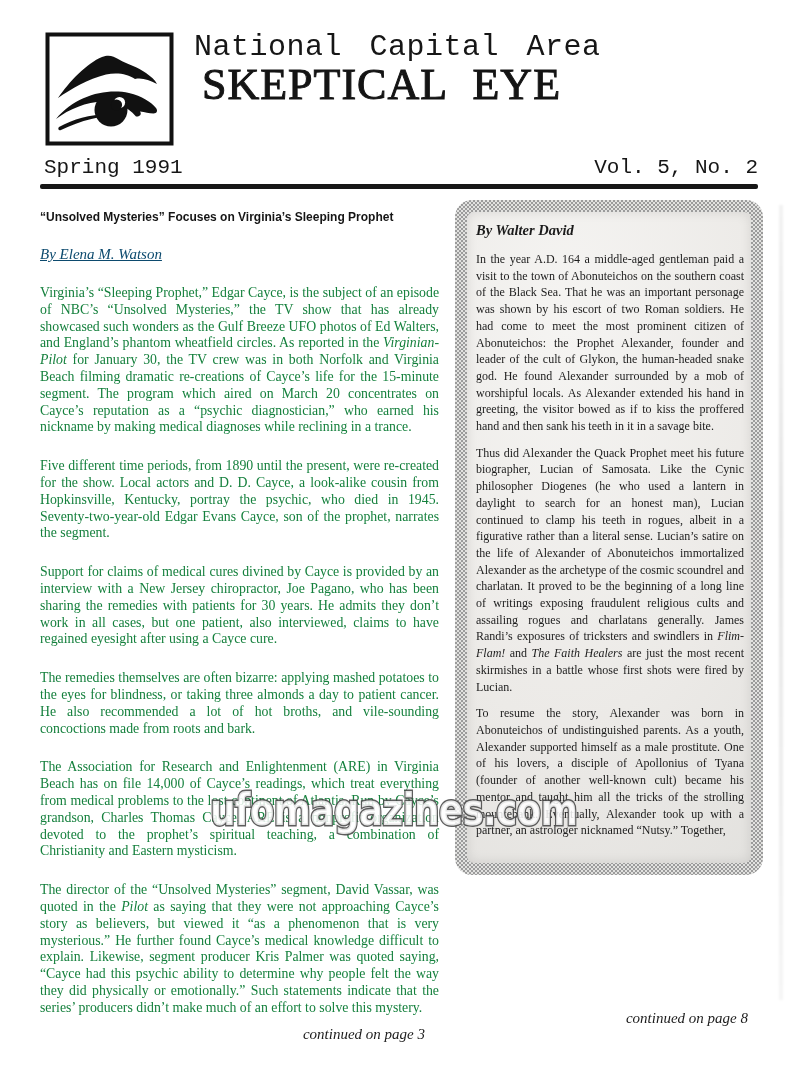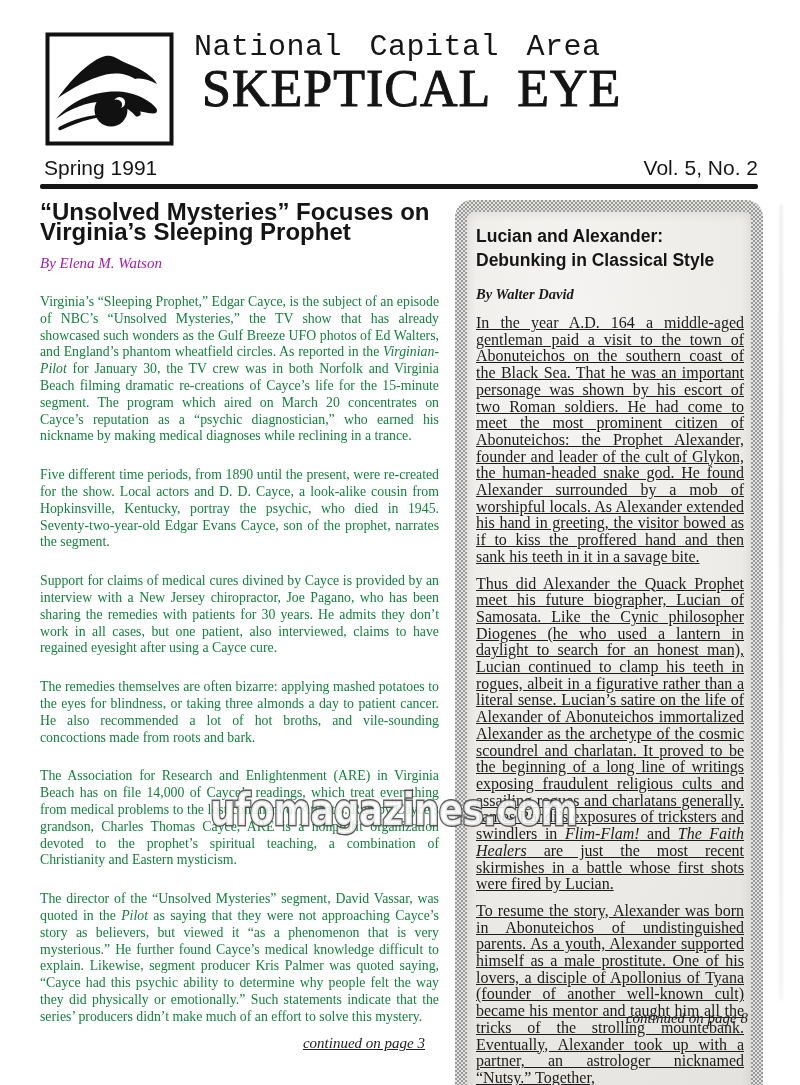--- a/index.html
+++ b/index.html
@@ -23,53 +23,53 @@
   }
   .kicker{
     position:absolute;left:194px;top:30px;
     font-family:Liberation Mono, monospace;
     font-size:30px;letter-spacing:.5px;word-spacing:9px;color:#161616;
     white-space:nowrap;
   }
   .masthead-title{
     position:absolute;left:202px;top:62px;
     font-family:"Liberation Serif", serif;
-    font-size:52px;line-height:1.05;letter-spacing:1px;word-spacing:14px;
+    font-size:44px;line-height:1.05;letter-spacing:1px;word-spacing:14px;
     color:#141414;-webkit-text-stroke:1px #141414;
     white-space:nowrap;
   }
   .issue-row{
     position:absolute;left:44px;top:156px;width:714px;
     display:flex;justify-content:space-between;align-items:baseline;
-    font-family:Liberation Sans, sans-serif;font-size:21px;color:#161616;
+    font-family:Liberation Mono, monospace;font-size:21px;color:#161616;
   }
   .header-rule{
     position:absolute;left:40px;top:184px;width:718px;height:5px;
     background:#161616;border-radius:2px;
   }
   
   .left-article{
     position:absolute;left:40px;top:202px;width:399px;
   }
   .article-title{
     font-family:"Liberation Sans", sans-serif;
-    font-size:24px;font-weight:bold;line-height:20px;color:#151515;
+    font-size:12px;font-weight:bold;line-height:31px;color:#151515;
     margin-bottom:13px;
   }
   .byline{
-    font-style:italic;font-size:15px;margin-bottom:12px;color:#a21caf;
+    font-style:italic;font-size:15px;margin-bottom:12px;color:#0c4a6e;text-decoration:underline;
   }
   .body-copy p{
     font-size:13.8px;line-height:16.8px;text-align:justify;
     margin-bottom:10px;color:#15803d;margin-top:22px;
   }
   .body-copy p span.it{font-style:italic;}
   .continued{
     font-style:italic;font-size:15px;text-align:right;
-    padding-right:14px;margin-top:2px;color:#1c1c1c;text-decoration:underline;
+    padding-right:14px;margin-top:2px;color:#1c1c1c;
   }
   
   .shadow-box{
     position:absolute;left:455px;top:200px;width:308px;
     border-radius:17px;
     padding:12px;
     background:repeating-conic-gradient(var(--box-dot-dark) 0% 25%, var(--box-dot-light) 0% 50%);
     background-size:4px 4px;
   }
   .shadow-box-inner{
@@ -81,22 +81,22 @@
   .box-title{
     font-family:"Liberation Sans", sans-serif;
     font-size:17.5px;font-weight:bold;line-height:24px;color:#151515;
     margin:2px 0 14px 2px;
   }
   .box-byline{
     font-style:italic;font-weight:bold;font-size:14.5px;
     margin:0 0 12px 2px;color:#1b1b1b;
   }
   .box-copy p{
-    font-size:16px;line-height:16.7px;text-align:justify;
-    margin:0 0 10px 2px;color:#1c1c1c;text-decoration:underline;
+    font-size:12px;line-height:16.7px;text-align:justify;
+    margin:0 0 10px 2px;color:#1c1c1c;
   }
   .box-copy p span.it{font-style:italic;}
   .continued-right{
     position:absolute;left:463px;top:1010px;width:285px;
     font-style:italic;font-size:15px;text-align:right;color:#1c1c1c;
   }
   
   .watermark{
     position:absolute;left:210px;top:783px;
     font-family:"DejaVu Sans", sans-serif;font-weight:bold;
@@ -152,21 +152,20 @@
     <p><span>Support for claims of medical cures divined by Cayce is provided by an interview with a New Jersey chiropractor, Joe Pagano, who has been sharing the remedies with patients for 30 years. He admits they don’t work in all cases, but one patient, also interviewed, claims to have regained eyesight after using a Cayce cure.</span></p>
     <p><span>The remedies themselves are often bizarre: applying mashed potatoes to the eyes for blindness, or taking three almonds a day to patient cancer. He also recommended a lot of hot broths, and vile-sounding concoctions made from roots and bark.</span></p>
     <p><span>The Association for Research and Enlightenment (ARE) in Virginia Beach has on file 14,000 of Cayce’s readings, which treat everything from medical problems to the lost continent of Atlantis. Run by Cayce’s grandson, Charles Thomas Cayce, ARE is a nonprofit organization devoted to the prophet’s spiritual teaching, a combination of Christianity and Eastern mysticism.</span></p>
     <p><span>The director of the “Unsolved Mysteries” segment, David Vassar, was quoted in the </span><span class="it">Pilot</span><span> as saying that they were not approaching Cayce’s story as believers, but viewed it “as a phenomenon that is very mysterious.” He further found Cayce’s medical knowledge difficult to explain. Likewise, segment producer Kris Palmer was quoted saying, “Cayce had this psychic ability to determine why people felt the way they did physically or emotionally.” Such statements indicate that the series’ producers didn’t make much of an effort to solve this mystery.</span></p>
   </div>
   <div class="continued">continued on page 3</div>
 </div>
 
 <div class="shadow-box">
   <div class="shadow-box-inner">
-    <div class="box-title">Lucian and Alexander: Debunking in Classical Style</div>
     <div class="box-byline">By Walter David</div>
     <div class="box-copy">
       <p><span>In the year A.D. 164 a middle-aged gentleman paid a visit to the town of Abonuteichos on the southern coast of the Black Sea. That he was an important personage was shown by his escort of two Roman soldiers. He had come to meet the most prominent citizen of Abonuteichos: the Prophet Alexander, founder and leader of the cult of Glykon, the human-headed snake god. He found Alexander surrounded by a mob of worshipful locals. As Alexander extended his hand in greeting, the visitor bowed as if to kiss the proffered hand and then sank his teeth in it in a savage bite.</span></p>
       <p><span>Thus did Alexander the Quack Prophet meet his future biographer, Lucian of Samosata. Like the Cynic philosopher Diogenes (he who used a lantern in daylight to search for an honest man), Lucian continued to clamp his teeth in rogues, albeit in a figurative rather than a literal sense. Lucian’s satire on the life of Alexander of Abonuteichos immortalized Alexander as the archetype of the cosmic scoundrel and charlatan. It proved to be the beginning of a long line of writings exposing fraudulent religious cults and assailing rogues and charlatans generally. James Randi’s exposures of tricksters and swindlers in </span><span class="it">Flim-Flam!</span><span> and </span><span class="it">The Faith Healers</span><span> are just the most recent skirmishes in a battle whose first shots were fired by Lucian.</span></p>
       <p><span>To resume the story, Alexander was born in Abonuteichos of undistinguished parents. As a youth, Alexander supported himself as a male prostitute. One of his lovers, a disciple of Apollonius of Tyana (founder of another well-known cult) became his mentor and taught him all the tricks of the strolling mountebank. Eventually, Alexander took up with a partner, an astrologer nicknamed “Nutsy.” Together,</span></p>
     </div>
   </div>
 </div>
 <div class="continued-right">continued on page 8</div>
 

